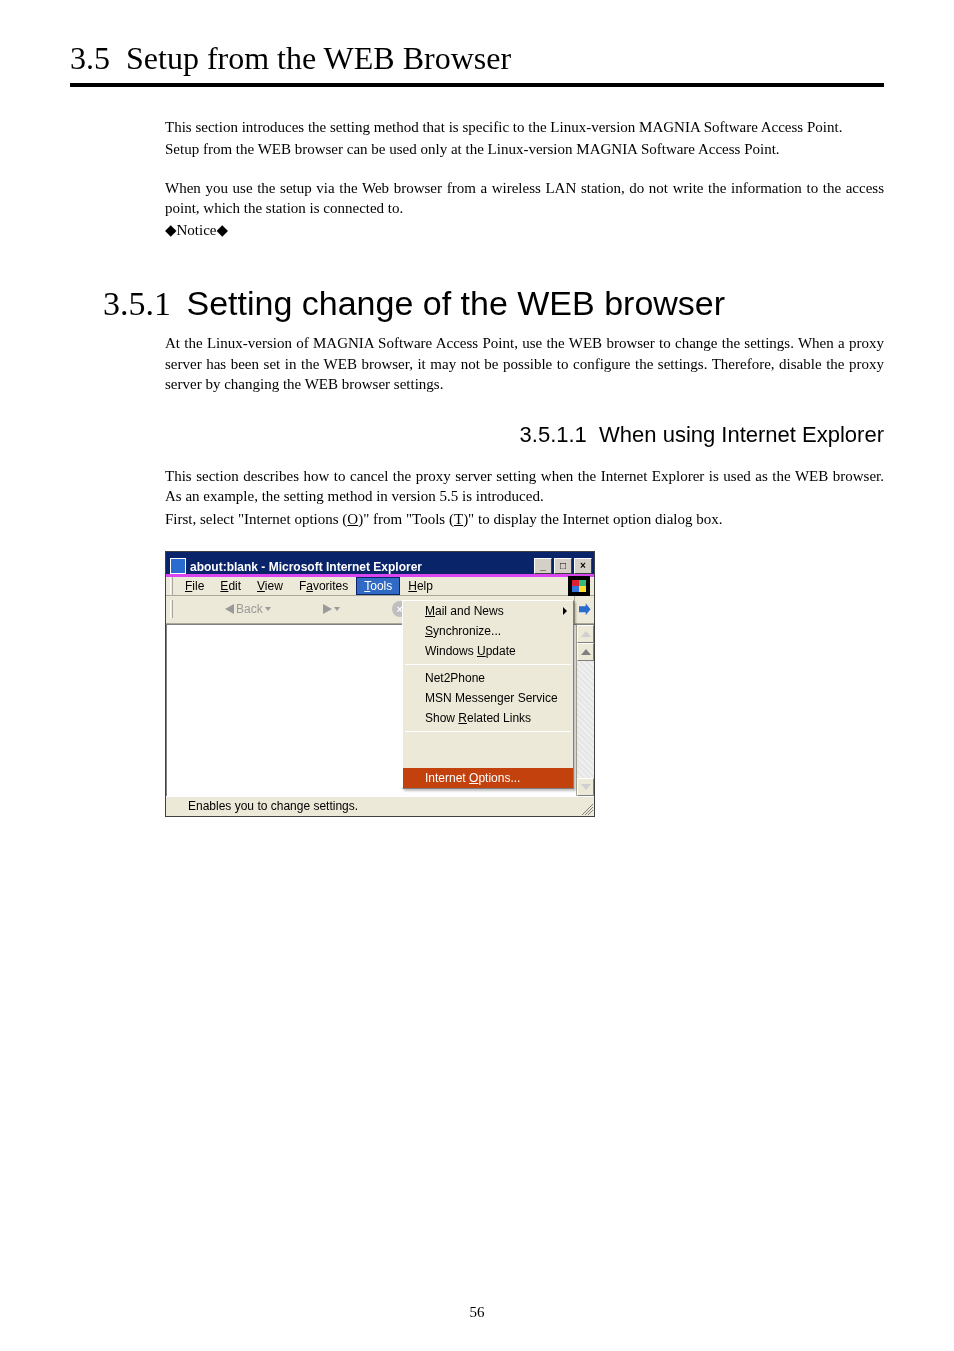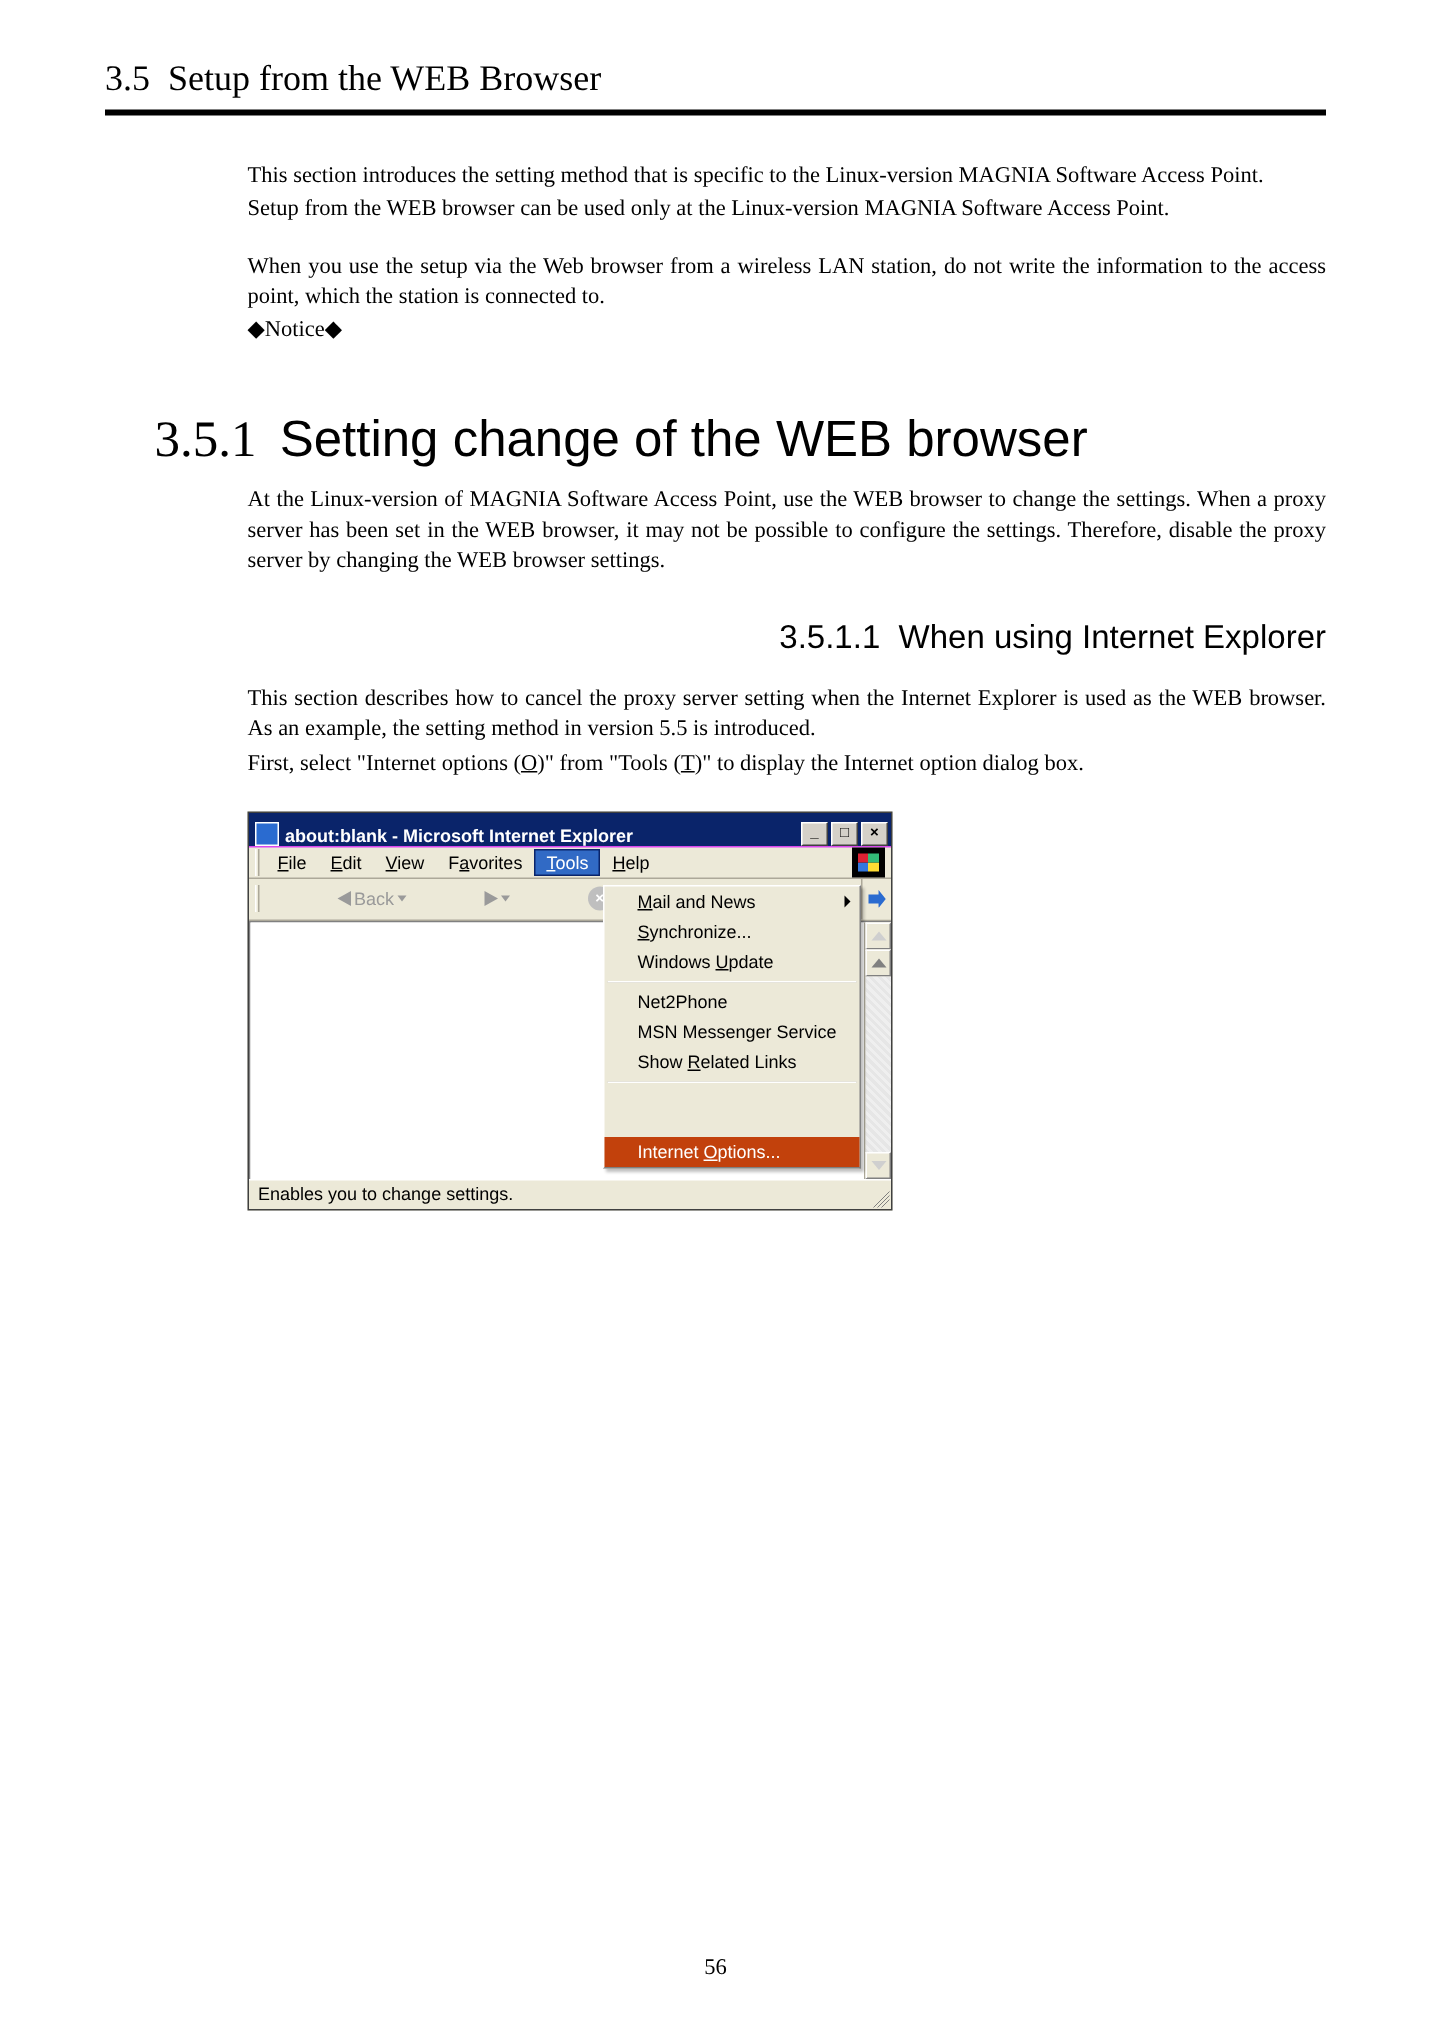--- a/index.html
+++ b/index.html
@@ -6,21 +6,21 @@
     body {
       width: 954px;
       height: 1351px;
       background: #fff;
       font-family: "Times New Roman", Times, serif;
       color: #000;
       padding: 40px 70px 30px 70px;
       position: relative;
     }
     .section-title {
-      font-size: 24px;
+      font-size: 32px;
       font-weight: normal;
       border-bottom: 4px solid #000;
       padding-bottom: 6px;
       margin-bottom: 30px;
     }
     .body-text {
       margin-left: 95px;
       font-size: 15px;
       line-height: 1.35;
       text-align: justify;
@@ -94,21 +94,21 @@
       line-height: 14px;
       text-align: center;
       font-family: Arial, sans-serif;
       font-weight: bold;
     }
     .menubar {
       display: flex;
       align-items: center;
       height: 22px;
       background: #ece9d8;
-      border-top: 1px solid #d946ef;
+      border-top: 3px solid #d946ef;
       border-bottom: 1px solid #aca899;
       padding: 0 4px;
     }
     .grip {
       width: 3px; height: 18px;
       border-left: 1px solid #fff;
       border-right: 1px solid #aca899;
       margin-right: 4px;
     }
     .menu-item {
@@ -265,21 +265,21 @@
     .tri-down { border-top: 6px solid #808080; }
     .tri-up.dis { border-bottom-color: #cfcfcf; }
     .tri-down.dis { border-top-color: #cfcfcf; }
     .vscroll .track { flex: 1; background: repeating-linear-gradient(45deg, #e6e6e6 0 2px, #efefef 2px 4px); }
     .statusbar {
       height: 20px;
       background: #ece9d8;
       border-top: 1px solid #fff;
       display: flex;
       align-items: center;
-      padding: 0 6px;
+      padding: 0 22px;
       font-size: 12px;
       position: relative;
     }
     .resize-grip {
       position: absolute;
       right: 1px; bottom: 1px;
       width: 14px; height: 14px;
       background:
         linear-gradient(135deg, transparent 60%, #808080 60% 63%, transparent 63% 70%, #808080 70% 73%, transparent 73% 80%, #808080 80% 83%, transparent 83%);
     }

